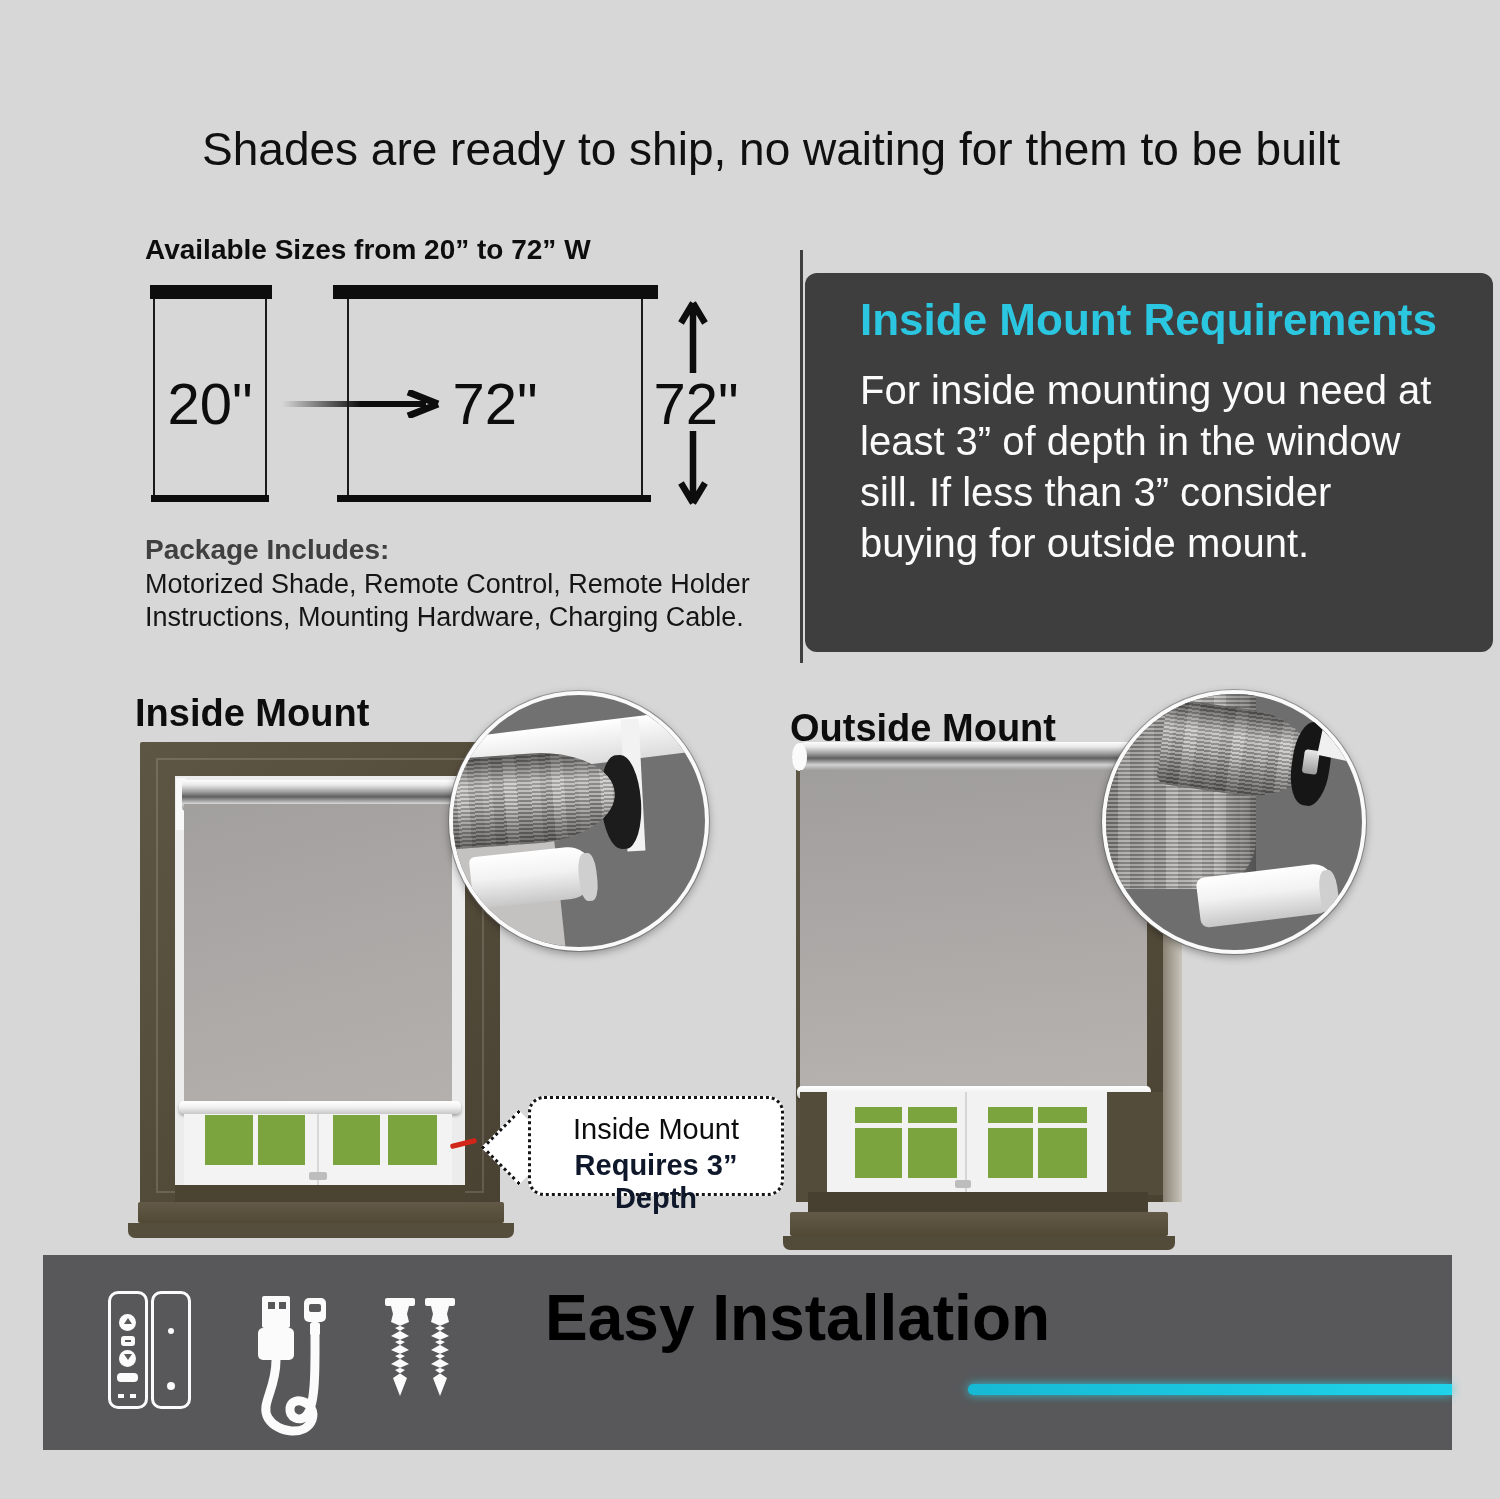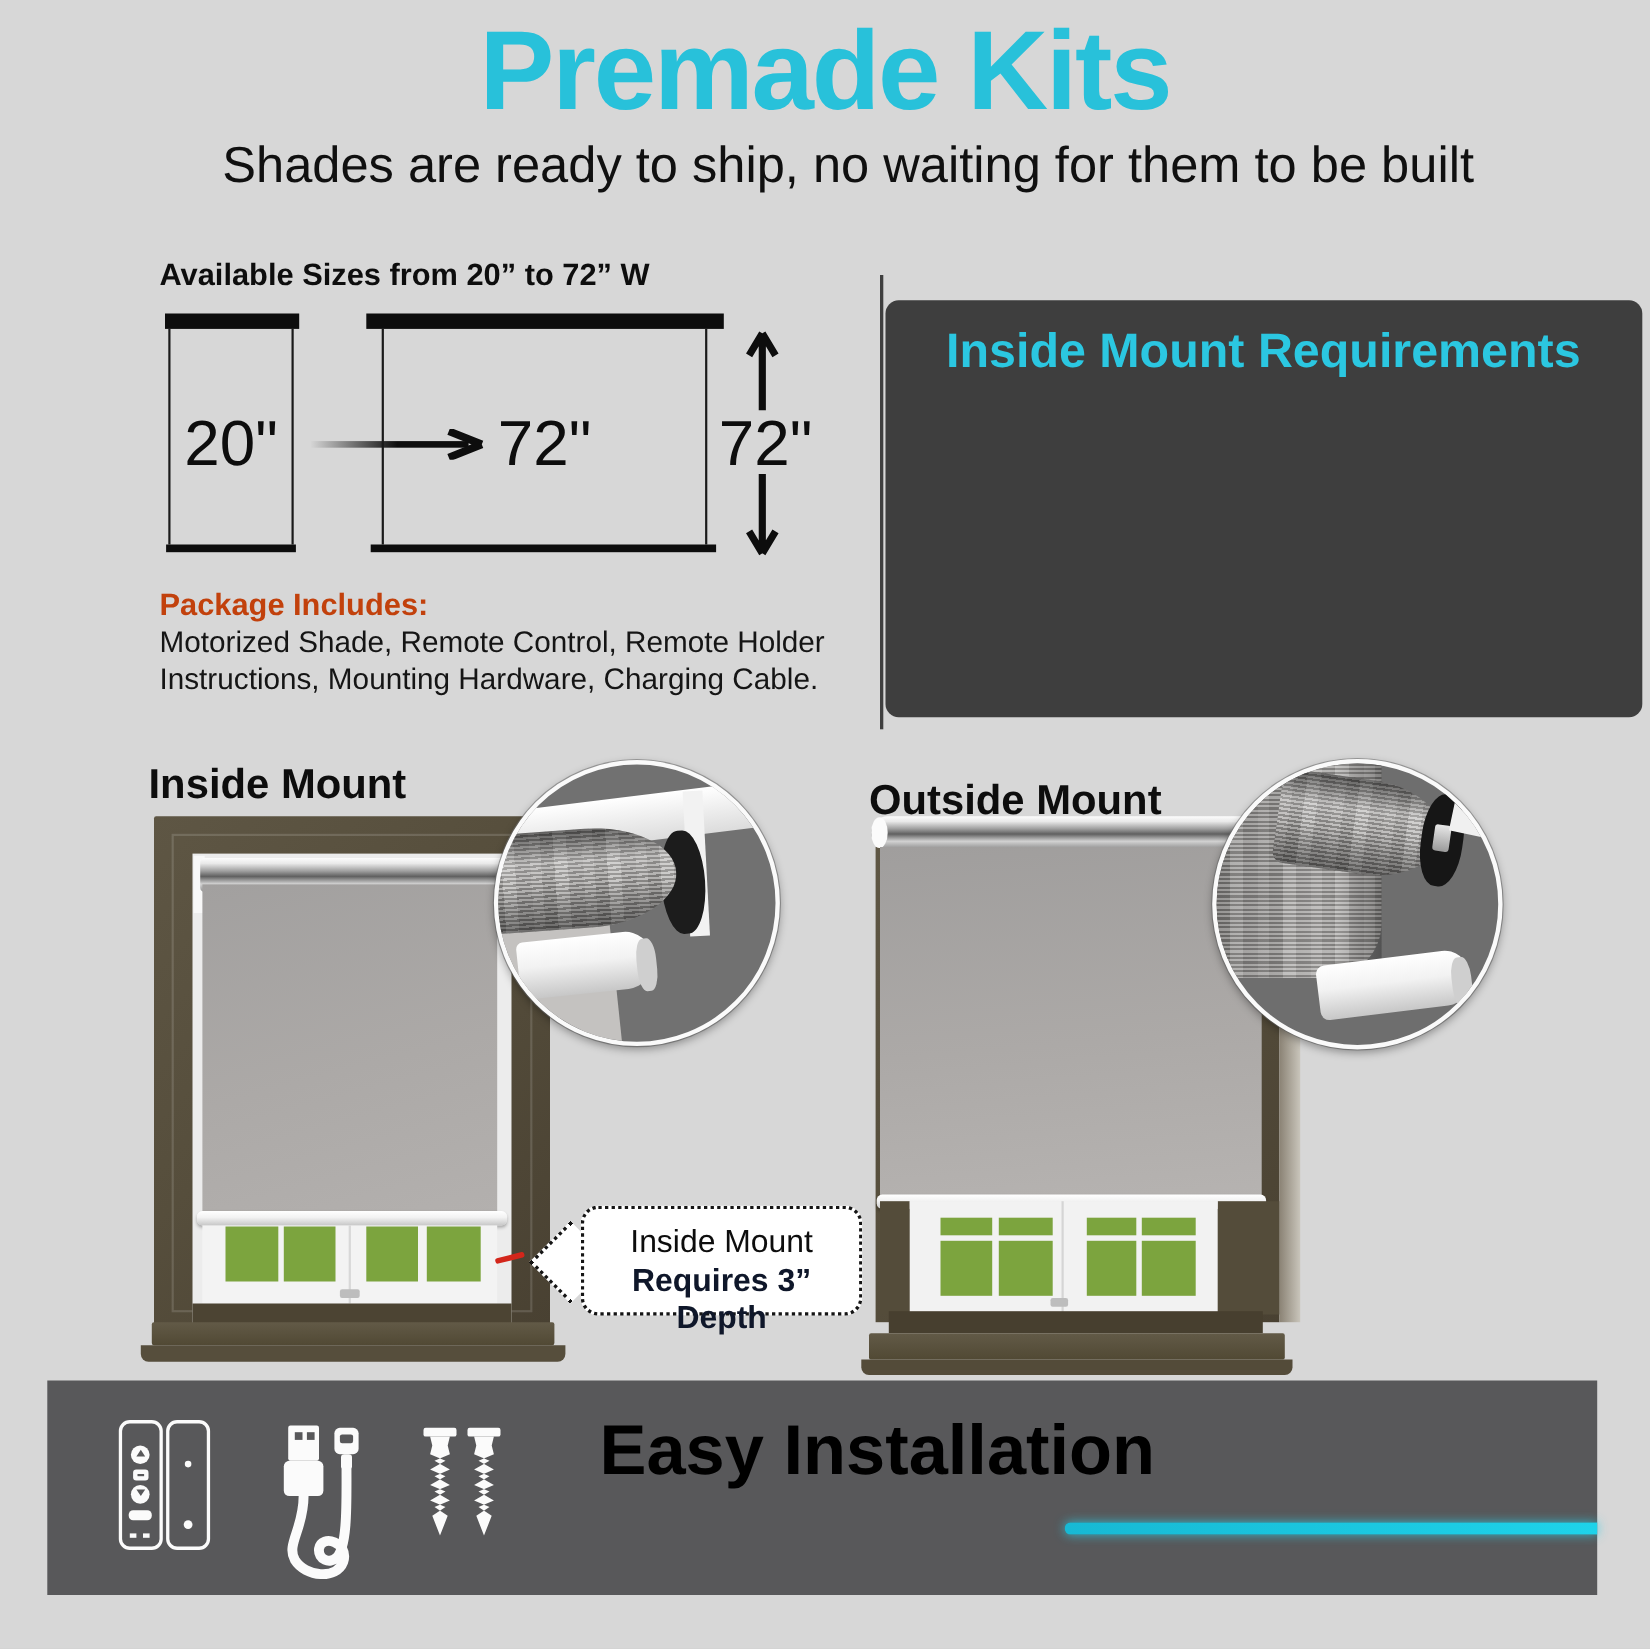--- a/index.html
+++ b/index.html
@@ -21,21 +21,20 @@
   .framebrown{background:linear-gradient(135deg,#5E5644 0%,#564E3C 45%,#494132 100%);}
   .tri{width:0;height:0;margin:4px auto 0;}
   .tri.up{border-left:4px solid transparent;border-right:4px solid transparent;border-bottom:6px solid #58585A;}
   .tri.dn{border-left:4px solid transparent;border-right:4px solid transparent;border-top:6px solid #58585A;}
 </style>
 </head>
 <body>
 
 <div class="canvas">
 
-  <div class="abs bold" style="top:6px;left:0;width:1500px;text-align:center;font-size:102px;letter-spacing:-2px;color:#28C1DA;">Premade Kits</div>
   <div class="abs" style="top:122px;left:0;width:1500px;text-align:center;font-size:46px;color:#101010;padding-left:21px;">Shades are ready to ship, no waiting for them to be built</div>
 
   <div class="abs bold" style="left:145px;top:234px;font-size:28px;color:#0D0D0D;">Available Sizes from 20” to 72” W</div>
 
   <div class="abs" style="left:150px;top:285px;width:122px;height:14px;background:#0D0D0D;"></div>
   <div class="abs" style="left:153px;top:299px;width:110px;height:196px;border-left:2px solid #1A1A1A;border-right:2px solid #1A1A1A;"></div>
   <div class="abs" style="left:151px;top:495px;width:118px;height:7px;background:#0D0D0D;"></div>
   <div class="abs" style="left:153px;top:370px;width:114px;text-align:center;font-size:58px;color:#0D0D0D;">20"</div>
 
   <svg class="abs" style="left:282px;top:390px;" width="160" height="28" viewBox="0 0 160 28">
@@ -52,26 +51,27 @@
   <div class="abs" style="left:333px;top:285px;width:325px;height:14px;background:#0D0D0D;"></div>
   <div class="abs" style="left:347px;top:299px;width:292px;height:196px;border-left:2px solid #1A1A1A;border-right:2px solid #1A1A1A;"></div>
   <div class="abs" style="left:337px;top:495px;width:314px;height:7px;background:#0D0D0D;"></div>
   <div class="abs" style="left:347px;top:370px;width:296px;text-align:center;font-size:58px;color:#0D0D0D;">72"</div>
 
   <svg class="abs" style="left:669px;top:299px;" width="48" height="208" viewBox="0 0 48 208">
     <path d="M24,4 L12,24 M24,4 L36,24 M24,4 L24,74 M24,132 L24,202 M24,204 L12,184 M24,204 L36,184" stroke="#0d0d0d" stroke-width="6.5" fill="none"></path>
   </svg>
   <div class="abs" style="left:639px;top:370px;width:114px;text-align:center;font-size:58px;color:#0D0D0D;">72"</div>
 
-  <div class="abs bold" style="left:145px;top:534px;font-size:28px;color:#c2410c;">Package Includes:</div>
+  <div class="abs bold" style="left:145px;top:534px;font-size:28px;color:#404040;">Package Includes:</div>
   <div class="abs" style="left:145px;top:568px;width:645px;font-size:27px;line-height:33px;color:#151515;">Motorized Shade, Remote Control, Remote Holder Instructions, Mounting Hardware, Charging Cable.</div>
 
   <div class="abs" style="left:800px;top:250px;width:3px;height:413px;background:#3F3F3F;"></div>
   <div class="abs" style="left:805px;top:273px;width:688px;height:379px;background:#3E3E3E;border-radius:12px;">
     <div class="abs bold" style="left:55px;top:22px;font-size:44px;color:#2BC7E1;">Inside Mount Requirements</div>
+    <div class="abs" style="left:55px;top:92px;width:585px;font-size:40px;line-height:51px;color:#FBFBFB;">For inside mounting you need at least 3” of depth in the window sill. If less than 3” consider buying for outside mount.</div>
   </div>
 
   <div class="abs bold" style="left:135px;top:692px;font-size:38px;color:#0D0D0D;">Inside Mount</div>
   <div class="abs bold" style="left:790px;top:692px;font-size:38px;color:#0D0D0D;margin-top:15px;">Outside Mount</div>
 
   <div class="abs framebrown" style="left:140px;top:742px;width:360px;height:463px;border-radius:2px;"></div>
   <div class="abs" style="left:156px;top:758px;width:324px;height:431px;border:2px solid rgba(255,255,255,.14);"></div>
   <div class="abs" style="left:175px;top:776px;width:290px;height:429px;background:#ECECEC;"></div>
   <div class="abs" style="left:176px;top:778px;width:10px;height:52px;background:#F8F8F8;"></div>
   <div class="abs chrome" style="left:182px;top:780px;width:278px;height:31px;border-radius:4px;"></div>

